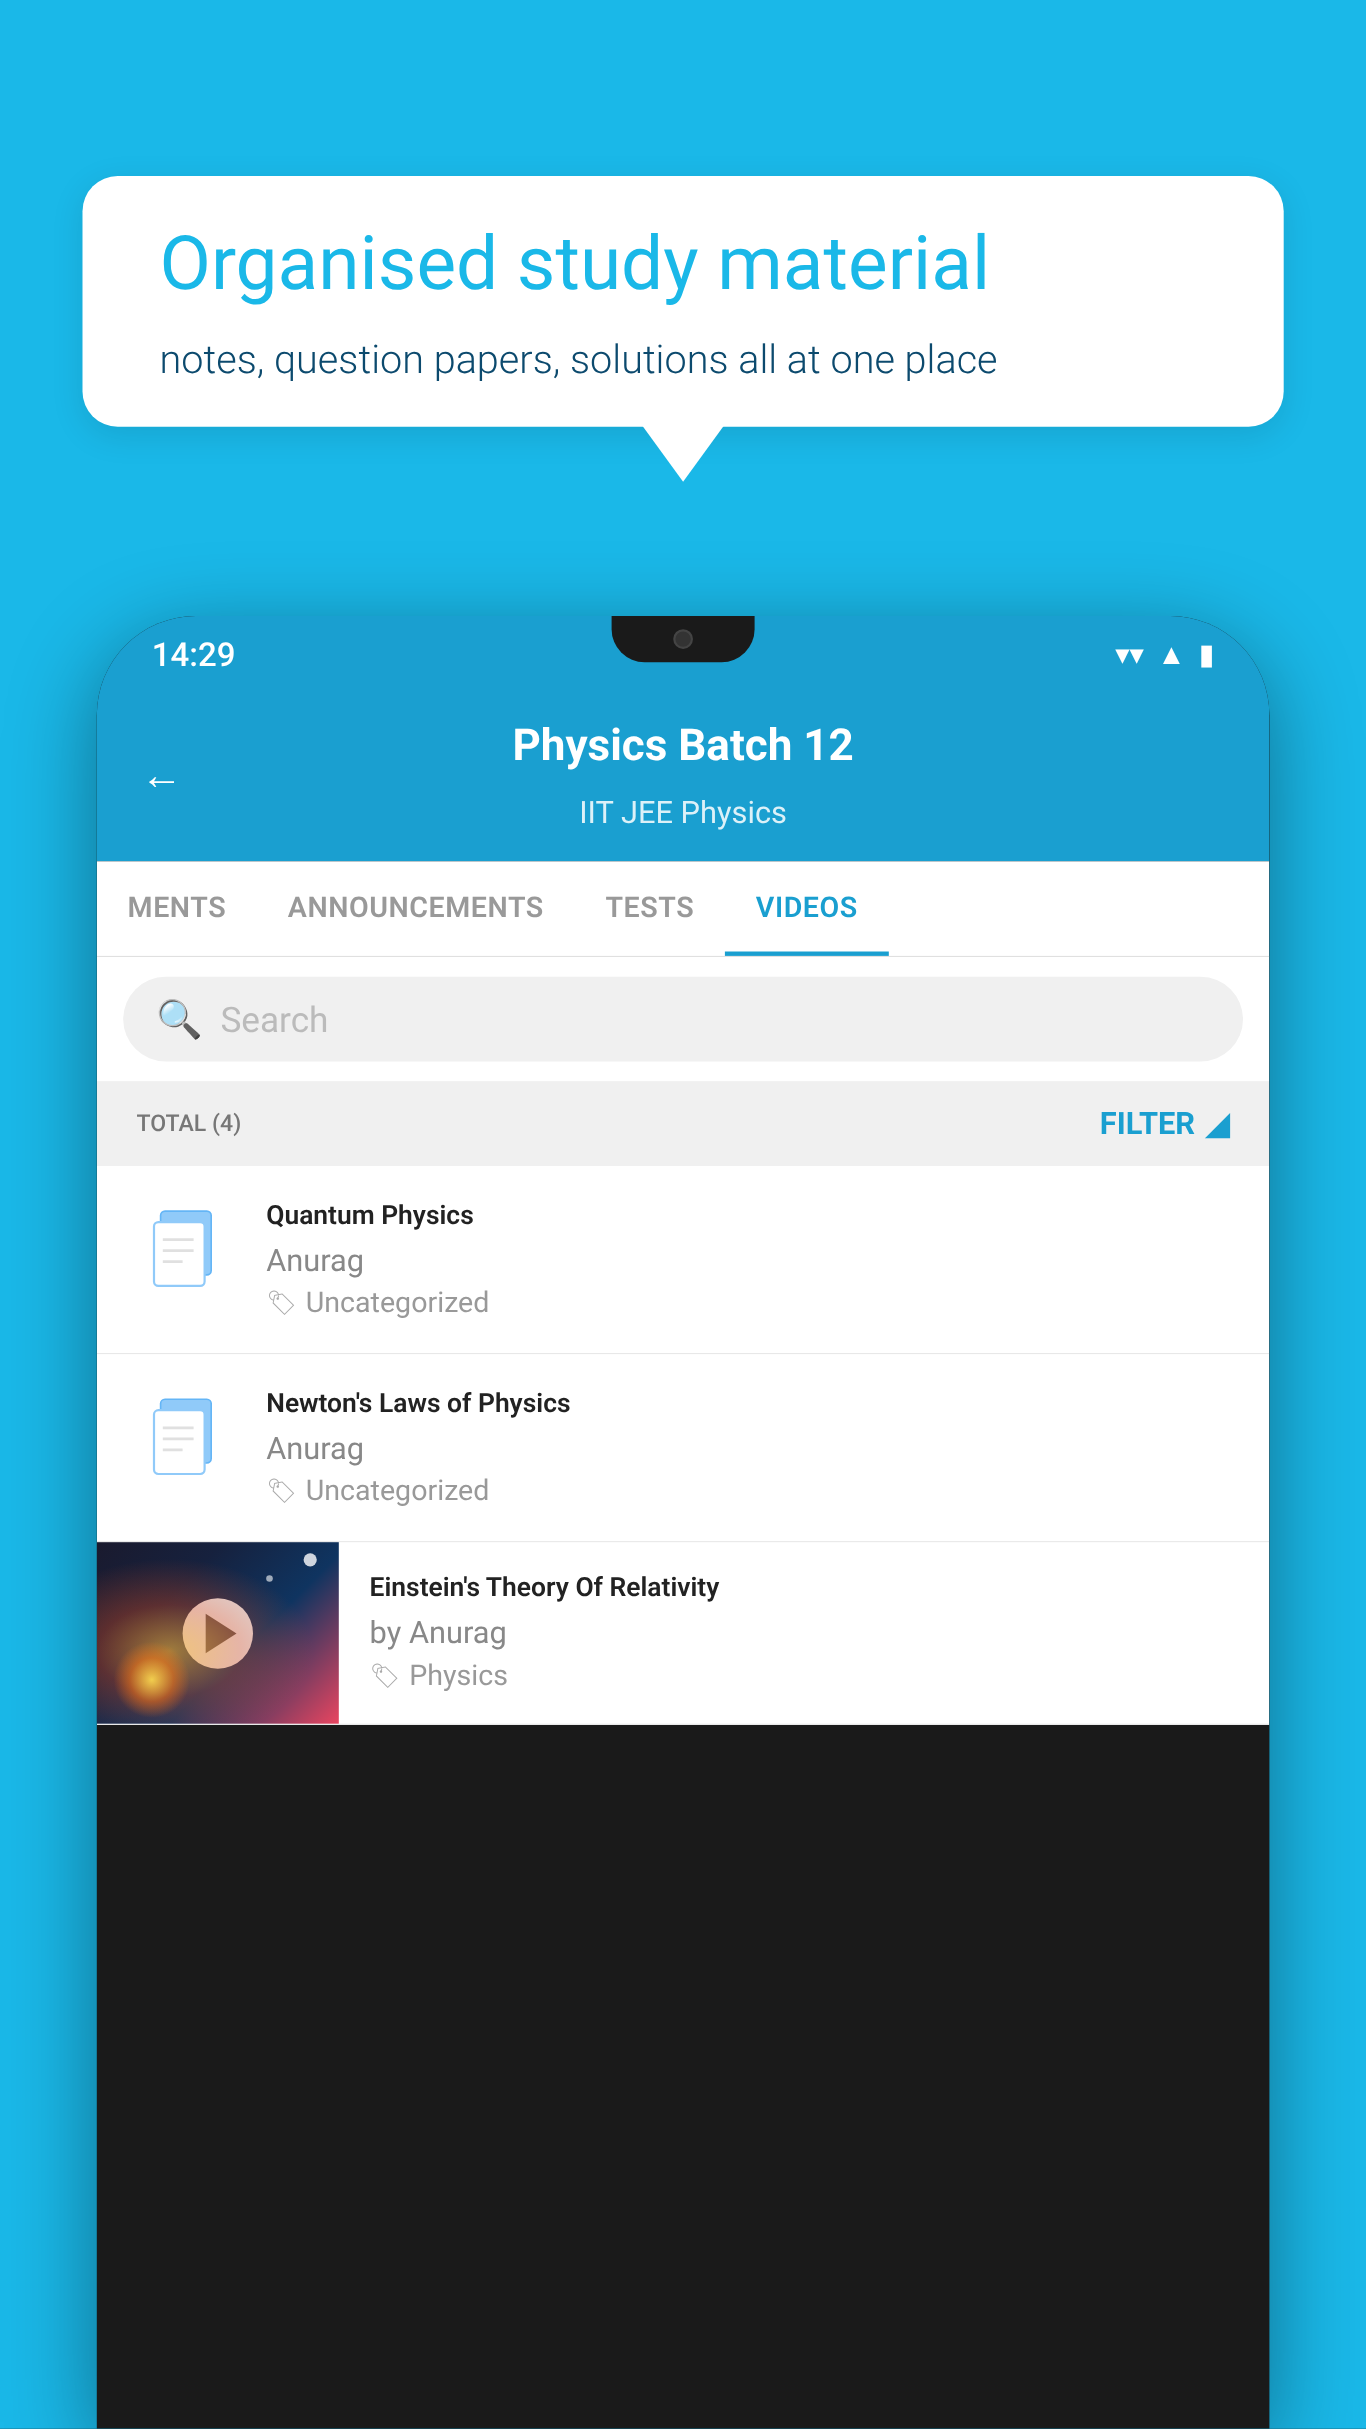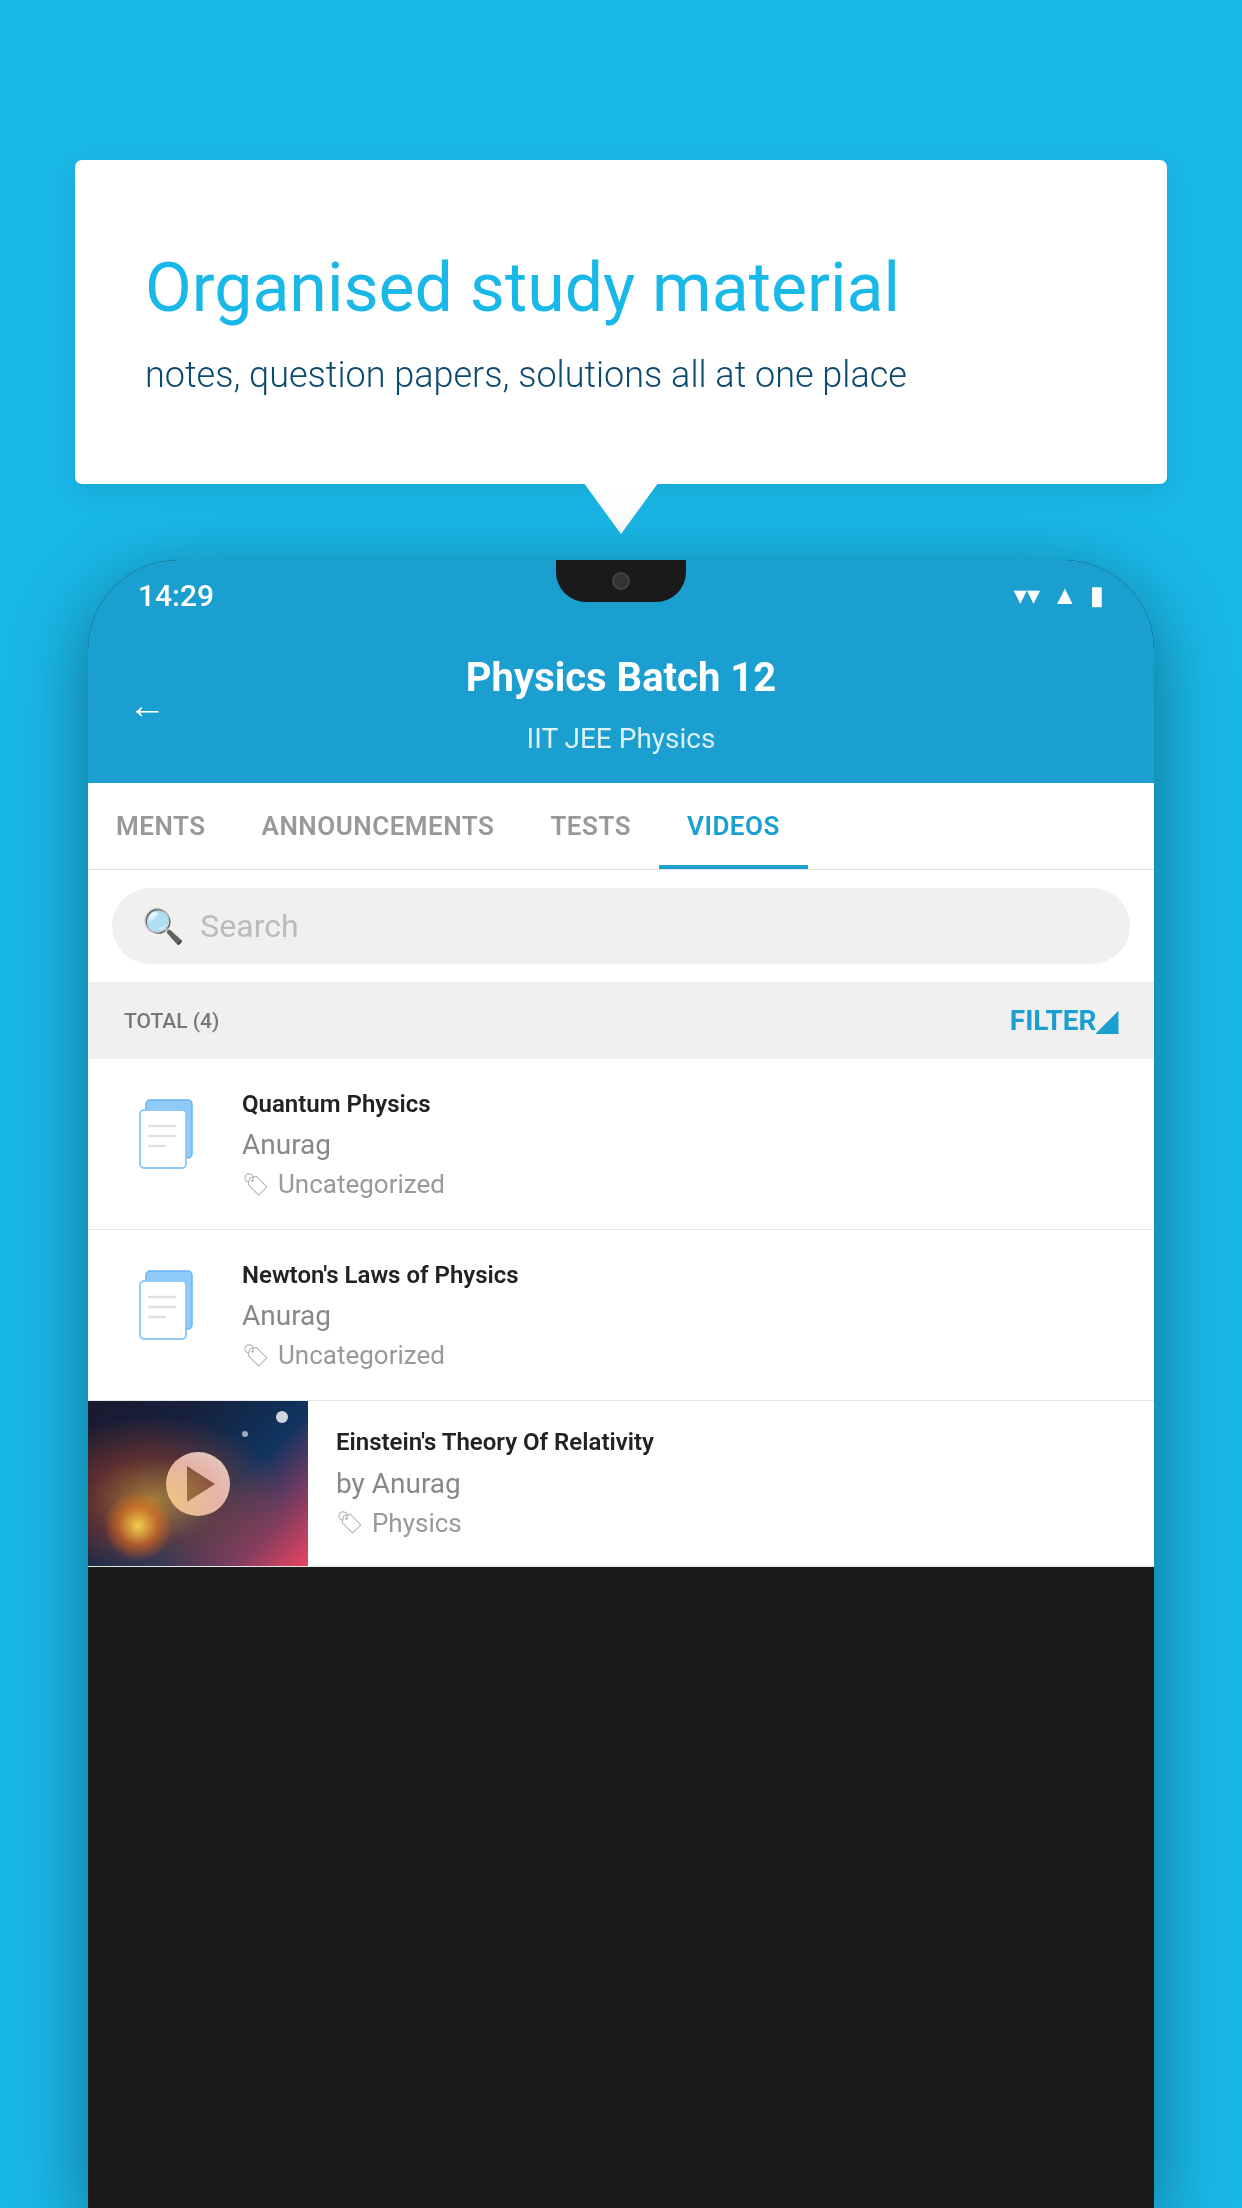--- a/index.html
+++ b/index.html
@@ -14,22 +14,22 @@
       position: relative;
     }
 
     
     .speech-bubble {
       position: absolute;
       top: 160px;
       left: 75px;
       right: 75px;
       background: white;
-      border-radius: 7px;
-      padding: 88px 70px;
+      border-radius: 32px;
+      padding: 40px 70px;
       box-shadow: 0 8px 30px rgba(0,0,0,0.1);
     }
     .speech-bubble::after {
       content: '';
       position: absolute;
       bottom: -50px;
       left: 50%;
       transform: translateX(-50%);
       width: 0;
       height: 0;
@@ -203,20 +203,21 @@
       color: #777;
       font-size: 21px;
       font-weight: 500;
     }
     .filter-btn {
       color: #1a9fd0;
       font-size: 28px;
       font-weight: 700;
       display: flex;
       align-items: flex-end;
+      gap: 10px;
       cursor: pointer;
       margin-left: 20px;
     }
     .filter-icon {
       font-size: 28px;
       color: #1a9fd0;
     }
 
     
     .video-list {

